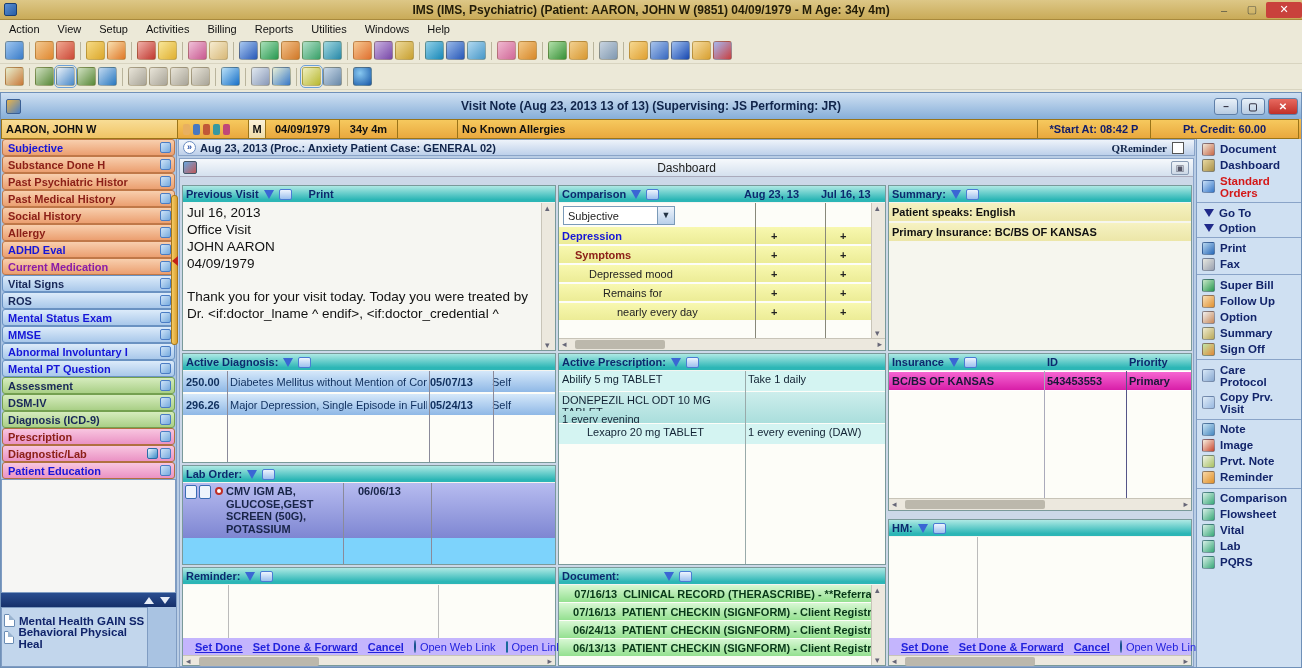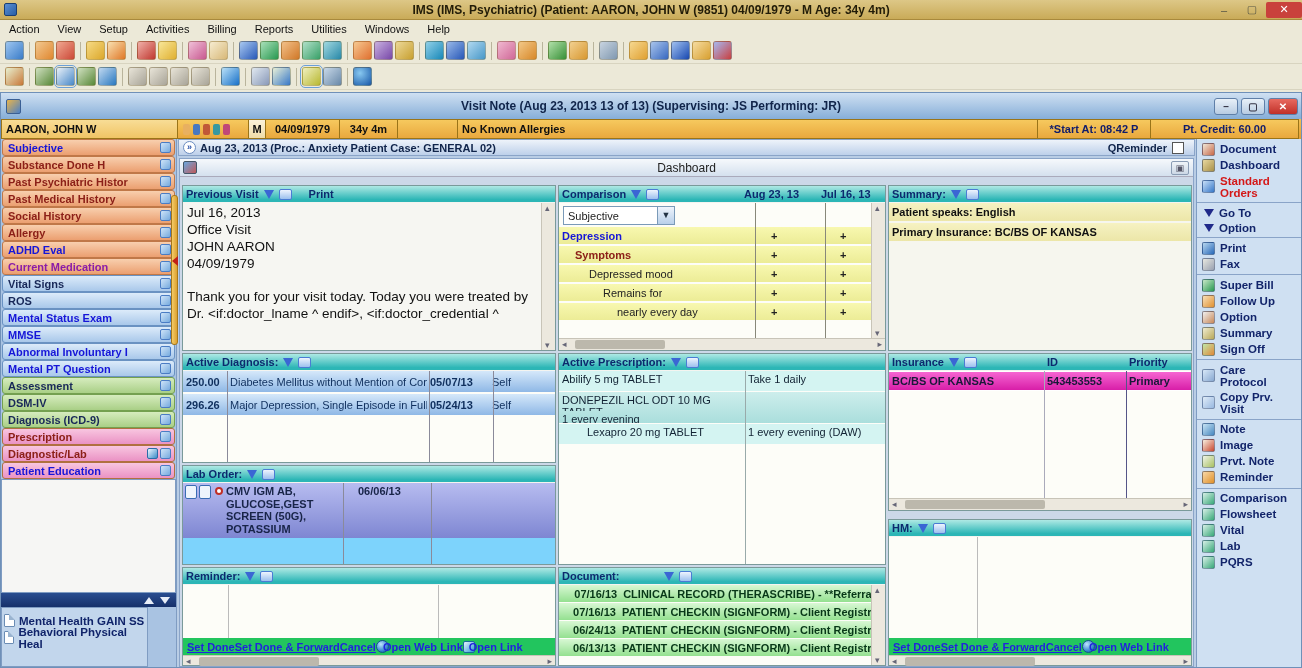--- a/index.html
+++ b/index.html
@@ -70,21 +70,21 @@
   .lsb-item { display:flex; align-items:center; gap:4px; height:17px; font-weight:bold; color:#10246a; font-size:11.5px; }
   .doc-ic { width:11px; height:13px; background:#fff; border:1px solid #6a8cb4; border-radius:1px; position:relative; }
   .doc-ic::after { content:""; position:absolute; right:-1px; top:-1px; border:3px solid #c2d6ec; border-left-color:#9ab4d0; border-bottom-color:#9ab4d0; }
 
   
   #visit-header { left:178px; top:139px; width:1017px; height:17px;
     background:linear-gradient(180deg,#eef3fa,#bdd0ea); border:1px solid #8aa4c8; display:flex; align-items:center; }
   #vh-chev { width:13px; height:13px; margin:0 4px; border-radius:50%; background:#fff; border:1px solid #6a8cc0;
     color:#2a52a8; font-size:9px; line-height:11px; text-align:center; font-weight:bold; }
   #vh-label { font-weight:bold; color:#10244a; }
-  #vh-right { margin-left:auto; display:flex; align-items:center; gap:5px; padding-right:10px; }
+  #vh-right { margin-left:auto; display:flex; align-items:center; gap:5px; padding-right:10px;font-family:Liberation Serif, serif; }
   #vh-qreminder { font-weight:bold; color:#10244a; }
   #vh-check { width:12px; height:12px; background:#fff; border:1px solid #555; }
 
   
   #dashboard { left:179px; top:158px; width:1015px; height:509px; border:1px solid #8aa4c8; background:#ccd8e8; }
   #dash-titlebar { left:0; top:0; width:1013px; height:18px;
     background:linear-gradient(180deg,#f6f9fc,#d4e0ee); border-bottom:1px solid #aab; display:flex; align-items:center; }
   #dash-icon { width:14px; height:13px; margin-left:3px; border-radius:2px; background:linear-gradient(135deg,#6aa8e0,#c05858); border:1px solid #456; }
   #dash-title { position:absolute; left:0; right:0; text-align:center; color:#222; font-size:12px; }
   #dash-close { margin-left:auto; margin-right:4px; width:18px; height:14px; border:1px solid #8a9cb4;
@@ -136,25 +136,25 @@
   
   #ins-row { height:20px; background:linear-gradient(180deg,#f666d2,#d81ea8); color:#181838; font-weight:bold; display:flex; align-items:center; border-top:1px solid #fff; border-bottom:1px solid #fff; }
 
   
   .sum-row { height:18px; margin-bottom:2px; background:linear-gradient(180deg,#f6f2c2,#ece6a8); display:flex; align-items:center; padding-left:3px; font-weight:bold; color:#111; }
 
   
   .docu-row { height:17px; margin-bottom:1px; background:linear-gradient(180deg,#d8f8d4,#94e090); display:flex; align-items:center; color:#083818; font-weight:bold; }
 
   
-  .links-row { position:absolute; left:0; bottom:10px; right:0; height:17px; background:#22c55e; display:flex; align-items:center; padding-left:4px; white-space:nowrap; }
+  .links-row { position:absolute; left:0; bottom:10px; right:0; height:17px; background:#c4b5fd; display:flex; align-items:center; gap:10px; padding-left:12px; white-space:nowrap; }
   .lnk { color:#2222dd; font-weight:bold; text-decoration:underline; }
   .globe { width:13px; height:13px; border-radius:50%; background:radial-gradient(circle at 35% 30%,#bde4ff,#2a7cc8 70%,#1a4c88); border:1px solid #14508c; }
   .pen-ic { width:12px; height:12px; background:linear-gradient(135deg,#eaf4ff,#2c9ad0); border:1px solid #1a6a9c; border-radius:2px; }
-  .weblink-t { color:#2222dd; font-weight:bold; }
+  .weblink-t { color:#2222dd; font-weight:normal; }
 
   
   .gold-strip { position:absolute; width:7px; height:150px; background:linear-gradient(90deg,#f4cc68,#dca030); border:1px solid #a87818; border-radius:3px; }
   .red-arr { position:absolute; top:60px; left:0; width:0; height:0; border-top:5px solid transparent; border-bottom:5px solid transparent; border-right:6px solid #c02018; }
 
   
   #right-sidebar { left:1196px; top:139px; width:105px; height:528px; background:#cfe0f2; border-left:1px solid #7f9cc2; padding-top:2px; }
   .rsi { display:flex; align-items:center; gap:5px; padding:1.5px 0 1.5px 5px; font-weight:bold; color:#12246a; font-size:11.5px; line-height:1.05; }
   .ri { width:13px; height:13px; border-radius:2px; border:1px solid rgba(40,60,100,.45); flex:none; }
   .rdiv { height:1px; background:#8aa4c8; margin:2px 0; }

